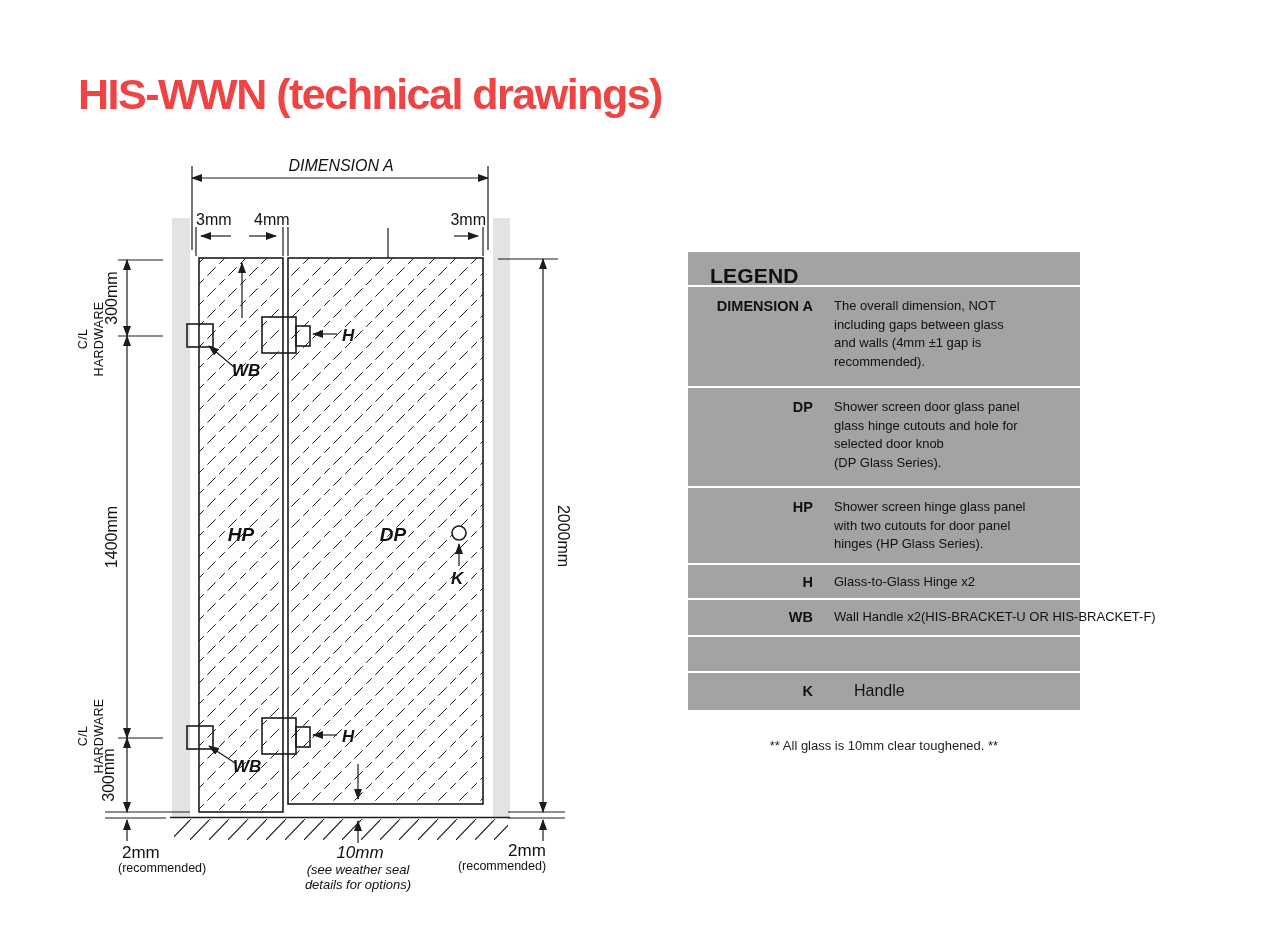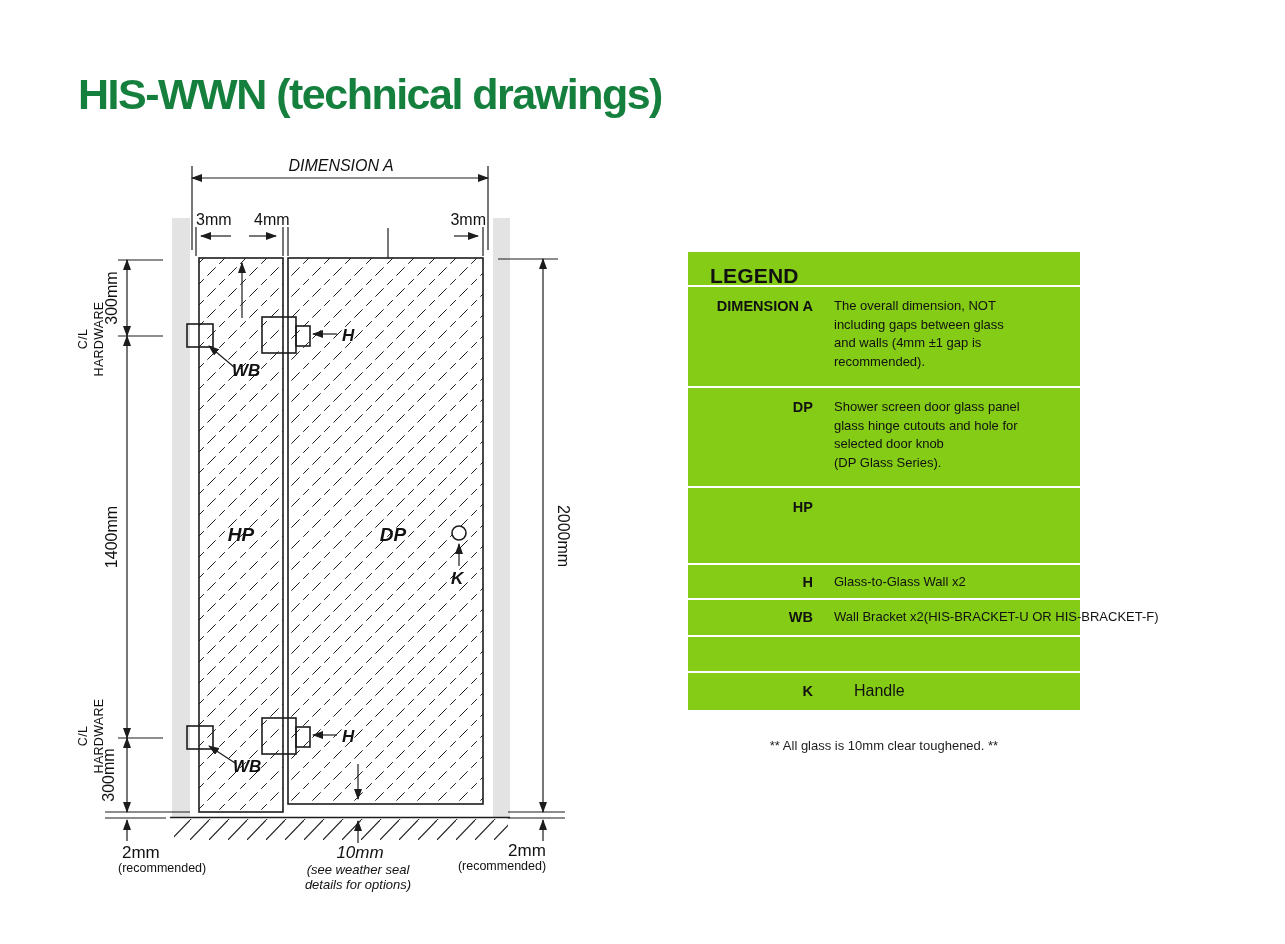--- a/index.html
+++ b/index.html
@@ -1,33 +1,33 @@
 <!DOCTYPE html>
 <html><head>
 <meta charset="utf-8">
 <style>
   html,body{margin:0;padding:0;background:#fff;}
   .canvas{position:relative;width:1285px;height:944px;background:#fff;overflow:hidden;
           font-family:"Liberation Sans",sans-serif;color:#111;}
   .page-title{position:absolute;left:78px;top:70px;margin:0;font-size:43px;font-weight:bold;
-              letter-spacing:-1.5px;color:#15803d;white-space:nowrap;}
+              letter-spacing:-1.5px;color:#ef4444;white-space:nowrap;}
   svg.drawing{position:absolute;left:0;top:140px;}
   svg.drawing line, svg.drawing rect.stroked, svg.drawing circle{stroke:#1c1c1c;}
   .dimline{stroke-width:1.2;fill:none;}
   .outline{stroke-width:1.6;fill:none;}
   svg text{fill:#111;font-family:"Liberation Sans",sans-serif;}
   .t-dim{font-size:16px;}
   .t-it{font-style:italic;}
   .t-small{font-size:12.5px;}
   .t-cl{font-size:12.5px;letter-spacing:0.3px;}
   .t-panel{font-size:19px;font-weight:bold;font-style:italic;}
   .t-hw{font-size:17px;font-weight:bold;font-style:italic;}
   .t-big{font-size:17px;}
   
-  .legend{position:absolute;left:688px;top:252px;width:392px;background:#84cc16;}
+  .legend{position:absolute;left:688px;top:252px;width:392px;background:#a3a3a3;}
   .legend-title{font-size:21px;font-weight:bold;padding:12px 0 0 22px;height:33px;
                 box-sizing:border-box;letter-spacing:0.2px;}
   .lrow{border-top:2px solid #fff;padding:10px 8px 0 22px;display:grid;
         grid-template-columns:103px 1fr;column-gap:21px;box-sizing:border-box;}
   .lrow .term{font-weight:bold;font-size:14.5px;text-align:right;line-height:18.5px;}
   .lrow .desc{font-size:13px;line-height:18.5px;white-space:pre-line;}
   .r1{min-height:101px;}.r2{min-height:100px;}.r3{min-height:77px;}
   .r4{min-height:35px;padding-top:8px;}.r5{min-height:37px;padding-top:8px;}
   .r6{min-height:36px;}.r7{min-height:39px;padding-top:9px;}
   .nowrap{white-space:nowrap !important;overflow:visible;}
@@ -179,28 +179,31 @@
     </div>
     <div class="lrow r2">
       <div class="term">DP</div>
       <div class="desc">Shower screen door glass panel
 glass hinge cutouts and hole for
 selected door knob
 (DP Glass Series).</div>
     </div>
     <div class="lrow r3">
       <div class="term">HP</div>
+      <div class="desc">Shower screen hinge glass panel
+with two cutouts for door panel
+hinges (HP Glass Series).</div>
     </div>
     <div class="lrow r4">
       <div class="term">H</div>
-      <div class="desc">Glass-to-Glass Wall x2</div>
+      <div class="desc">Glass-to-Glass Hinge x2</div>
     </div>
     <div class="lrow r5">
       <div class="term">WB</div>
-      <div class="desc nowrap">Wall Bracket x2(HIS-BRACKET-U OR HIS-BRACKET-F)</div>
+      <div class="desc nowrap">Wall Handle x2(HIS-BRACKET-U OR HIS-BRACKET-F)</div>
     </div>
     <div class="lrow r6">
       <div class="term"></div>
       <div class="desc"></div>
     </div>
     <div class="lrow r7">
       <div class="term">K</div>
       <div class="desc desc-big">Handle</div>
     </div>
   </div>

